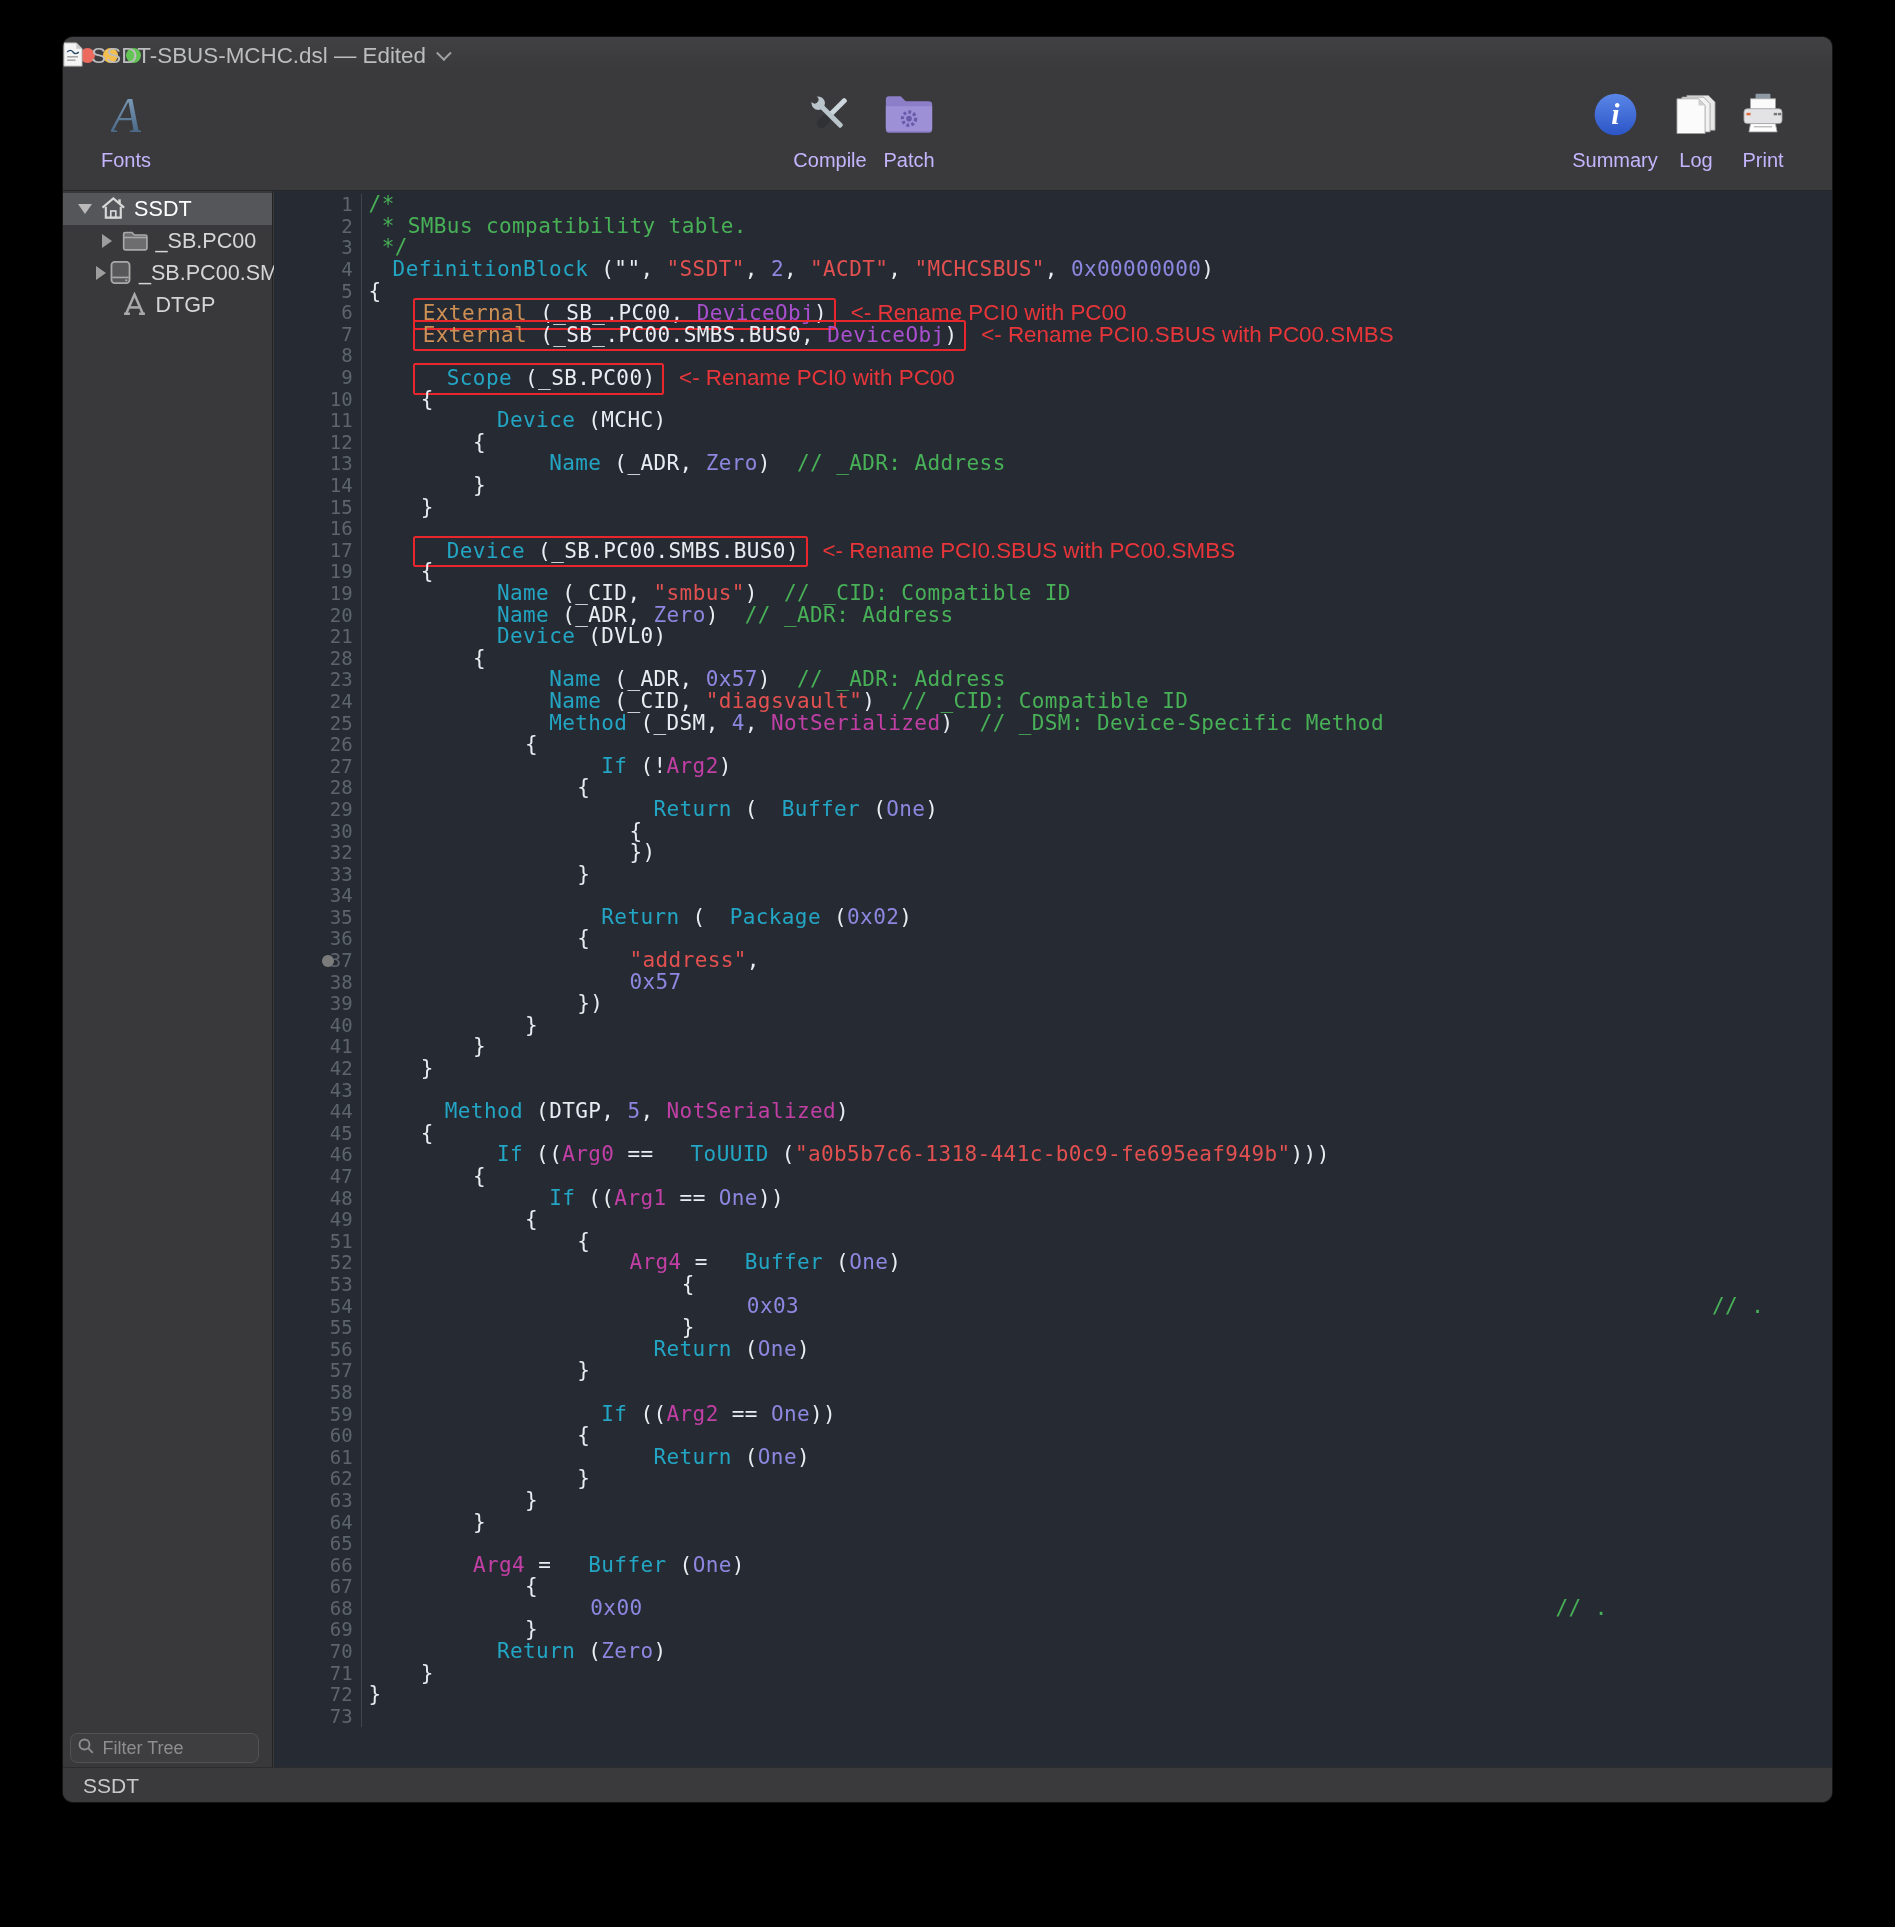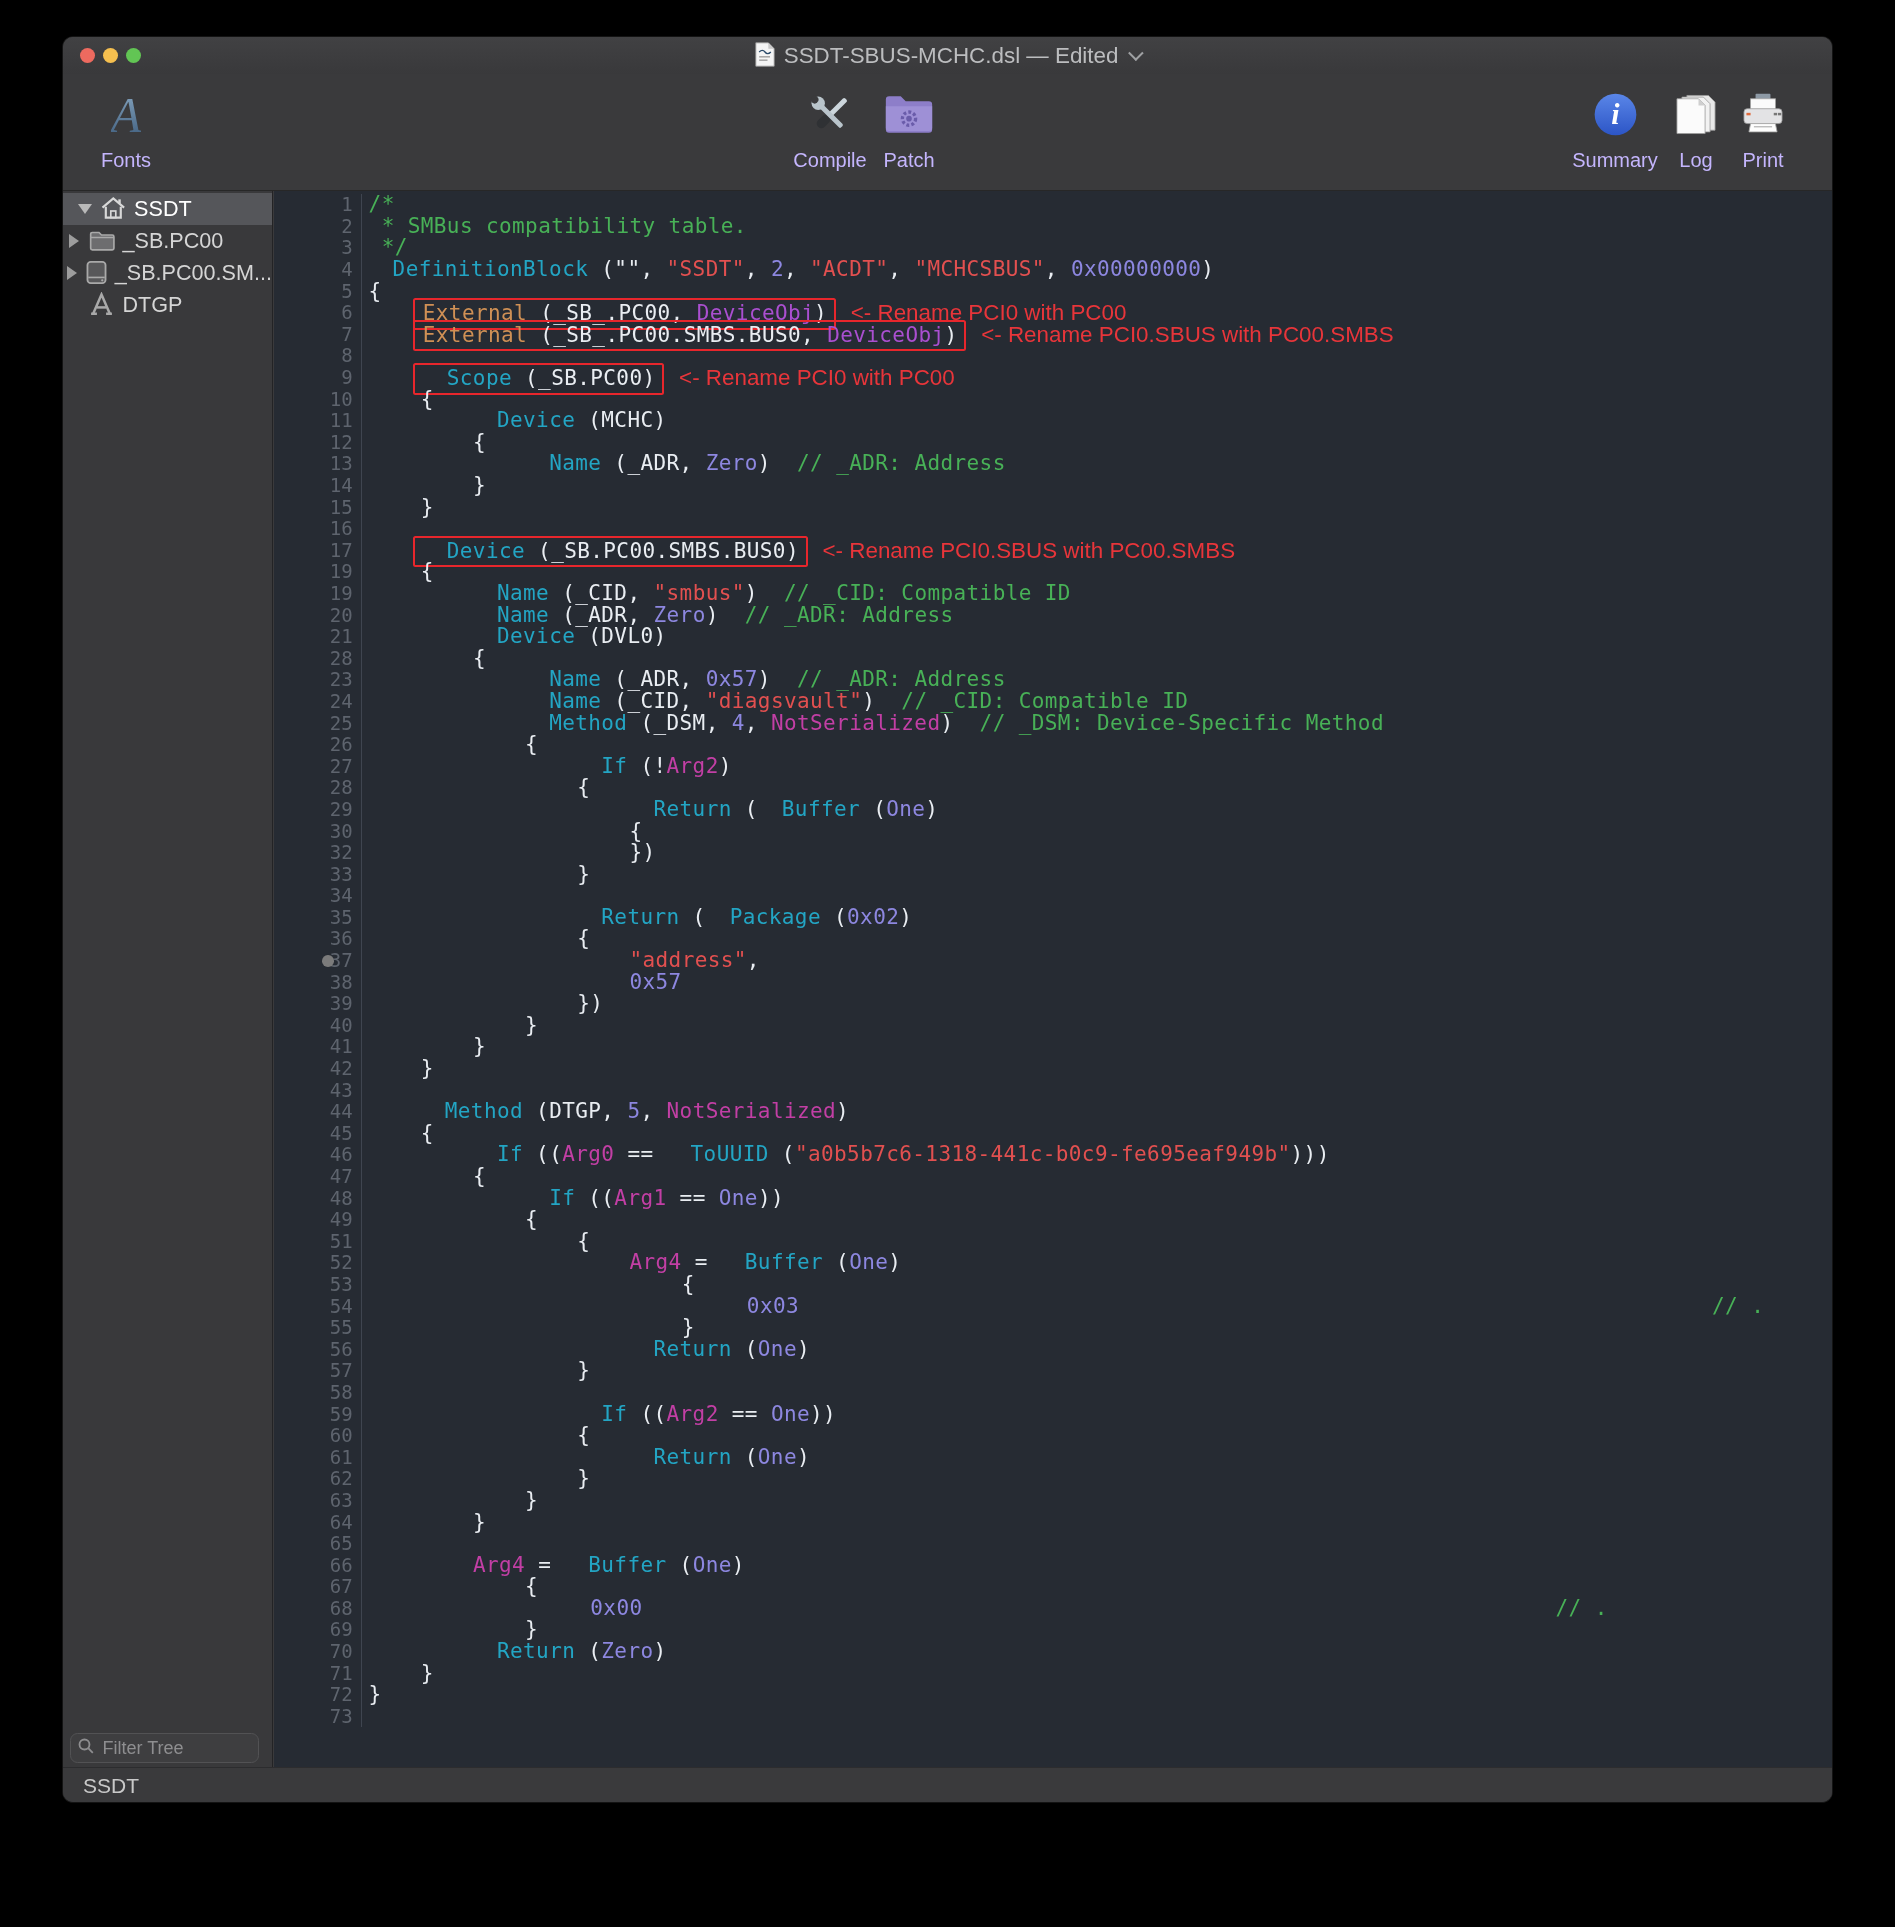--- a/index.html
+++ b/index.html
@@ -6,41 +6,41 @@
     font-family:"Liberation Sans",sans-serif;-webkit-font-smoothing:antialiased;}
   .window{position:absolute;left:63px;top:37px;width:1769px;height:1765px;background:#3a3a3c;
     border-radius:10px;overflow:hidden;box-shadow:0 0 0 0.8px #1a1a1a;}
   
   .titlebar{position:absolute;left:0;top:0;width:100%;height:37px;
     background:linear-gradient(#414143,#39393b);border-bottom:0.8px solid #2a2a2a;}
   .tl{position:absolute;top:10.8px;width:15px;height:15px;border-radius:50%;}
   .tl.red{left:16.6px;background:#ed6a5f;}
   .tl.yellow{left:40px;background:#f5bf4f;}
   .tl.green{left:63px;background:#62c554;}
-  .title-group{position:absolute;left:0;right:0;top:0;height:37px;display:flex;align-items:center;justify-content:center;gap:8.3px;}
+  .title-group{position:absolute;left:0;right:0;top:0;height:37px;display:flex;align-items:center;gap:8.3px;}
   .title-text{font-size:22.4px;color:#bcbdbf;}
   .title-chev{width:9.1px;height:9.1px;border-right:2.5px solid #9fa1a3;border-bottom:2.5px solid #9fa1a3;
     transform:rotate(45deg) translateY(-3.3px);margin-left:1.7px;}
   
   .toolbar{position:absolute;left:0;top:37px;width:100%;height:116px;background:#3a3a3c;border-bottom:0.8px solid #272727;}
   .tbtn{position:absolute;top:11.6px;width:116px;display:flex;flex-direction:column;align-items:center;}
   .tbtn .ticon{height:58px;display:flex;align-items:center;justify-content:center;}
   .tbtn .tlabel{margin-top:5px;font-size:20px;color:#c4b5fd;}
   .fonts-a{font-family:"Liberation Serif",serif;font-style:italic;font-size:50px;line-height:50px;
     background:linear-gradient(#86a5c0,#3f5e7e);-webkit-background-clip:text;background-clip:text;color:transparent;}
   
   .sidebar{position:absolute;left:0;top:154px;width:209px;height:1577px;background:#39393b;border-right:1.7px solid #232325;}
   .tree{position:absolute;left:0;top:1.7px;width:100%;}
   .trow{height:32px;display:flex;align-items:center;font-size:21.6px;color:#d5d5d5;}
   .trow.sel{background:#55565a;color:#ffffff;}
   .disc{width:21.6px;display:flex;justify-content:center;}
   .tri-down{width:0;height:0;border-left:7.5px solid transparent;border-right:7.5px solid transparent;border-top:10px solid #b9b9b9;}
   .tri-right{width:0;height:0;border-top:7.5px solid transparent;border-bottom:7.5px solid transparent;border-left:10px solid #9d9d9d;}
   .ticn{width:28px;height:25px;margin:0 6.6px 0 3.3px;display:flex;align-items:center;justify-content:center;}
-  .ind1{padding-left:11.6px;} .ind2{}
+  .ind1{padding-left:11.6px;} .ind2{padding-left:33px;}
   .filterbox{position:absolute;left:6.6px;bottom:5px;width:189px;height:30px;background:#3e3e40;border:0.8px solid #525254;
     border-radius:7.5px;display:flex;align-items:center;padding:0 6.6px;box-sizing:border-box;}
   .filterbox input{flex:1;background:transparent;border:none;outline:none;font-size:18px;color:#d0d0d0;
     font-family:"Liberation Sans",sans-serif;margin-left:5px;}
   .filterbox input::placeholder{color:#8e8e90;}
   
   .editor{position:absolute;left:211px;top:154px;right:0;height:1577px;background:#262b33;overflow:hidden;}
   .code-lines{padding-top:3.3px;}
   .cl{display:flex;height:21.6px;}
   .gw{flex:0 0 88px;position:relative;text-align:right;padding-right:8.3px;box-sizing:border-box;

